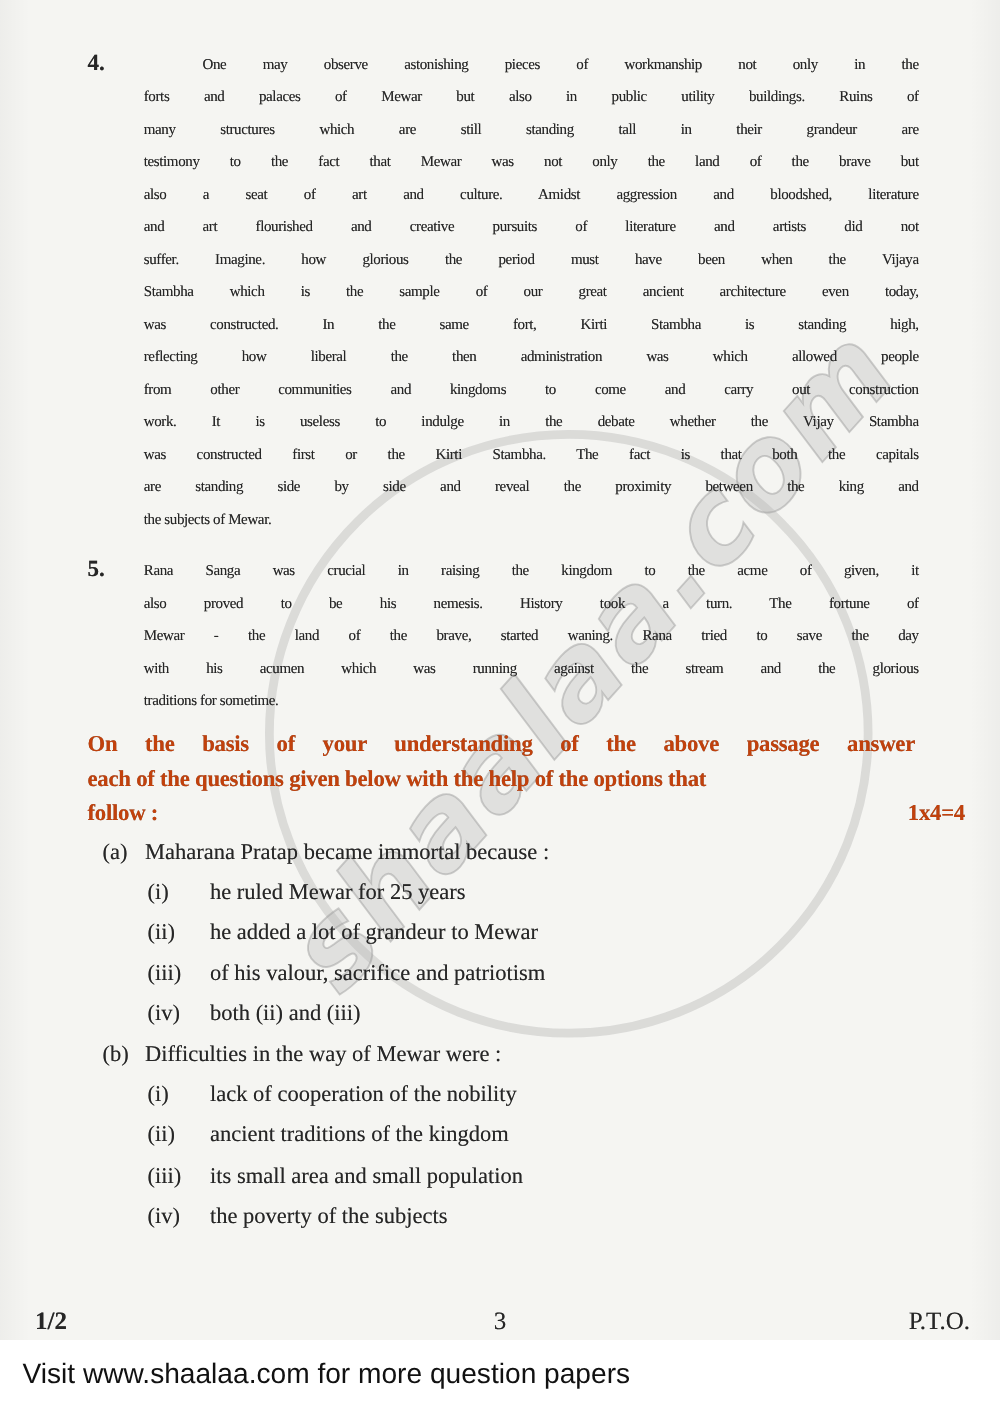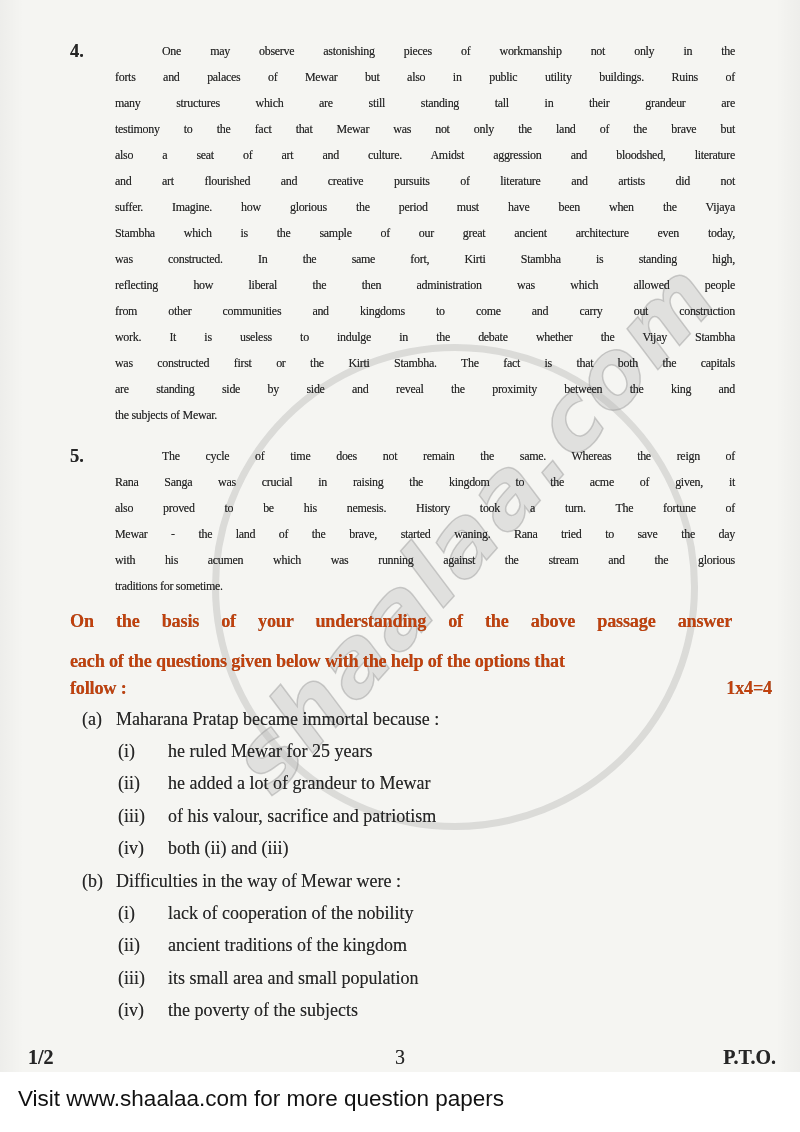--- a/index.html
+++ b/index.html
@@ -51,37 +51,37 @@
   .ptext { width:620px; font-size:12px; letter-spacing:-0.3px; }
   .ptext .line { line-height:26px; text-align:justify; text-align-last:justify; }
   .ptext .line.first { padding-left:47px; }
   .ptext .line.last { text-align-last:left; }
 
   .instruction {
     position:relative; margin-left:70px; margin-top:9px; width:662px;
     font-weight:bold; font-size:18.2px; letter-spacing:-0.2px; color:#c2410c;
   }
   .instruction .line { line-height:27.5px; text-align:justify; text-align-last:justify; }
-  .instruction .line.last { text-align-last:left;margin-top:12px; }
+  .instruction .line.last { text-align-last:left; }
   .follow-row { position:relative; line-height:27.5px; }
   .marks { position:absolute; right:-40px; top:0; font-weight:bold; }
 
   .question { display:flex; margin-left:82px; font-size:18px; line-height:26px; }
   .question.qa { margin-top:3px; }
   .question.qb { margin-top:5px; }
   .qlabel { flex:0 0 34px; }
   .options { margin-left:118px; margin-top:6px; font-size:18px; }
   .option  { display:flex; line-height:26px; margin-bottom:6.5px; }
   .olabel  { flex:0 0 50px; }
 
   
   .footer { position:absolute; left:0; right:0; top:1046px; height:24px; font-size:20px; z-index:1; }
   .footer .fleft  { position:absolute; left:28px;  font-weight:bold; }
   .footer .fcenter{ position:absolute; left:0; right:0; text-align:center; }
-  .footer .fright { position:absolute; right:24px; font-weight:bold;margin-left:28px; }
+  .footer .fright { position:absolute; right:24px; font-weight:normal;margin-left:28px; }
 
   .bottom-bar {
     position:absolute; left:0; right:0; bottom:0; height:60px;
     background:#ffffff; z-index:2;padding-left:32px;
   }
   .bottom-bar .bar-text {
     position:absolute; left:18px; top:14px;
     font-family:"Liberation Sans", sans-serif;
     font-size:22.5px; color:#111111;
   }
@@ -118,21 +118,20 @@
           <div class="line">work. It is useless to indulge in the debate whether the Vijay Stambha</div>
           <div class="line">was constructed first or the Kirti Stambha. The fact is that both the capitals</div>
           <div class="line">are standing side by side and reveal the proximity between the king and</div>
           <div class="line last">the subjects of Mewar.</div>
         </div>
     </section>
 
     <section class="para para-5">
       <div class="pnum">5.</div>
       <div class="ptext">
-          <div class="line first">The cycle of time does not remain the same. Whereas the reign of</div>
           <div class="line">Rana Sanga was crucial in raising the kingdom to the acme of given, it</div>
           <div class="line">also proved to be his nemesis. History took a turn. The fortune of</div>
           <div class="line">Mewar - the land of the brave, started waning. Rana tried to save the day</div>
           <div class="line">with his acumen which was running against the stream and the glorious</div>
           <div class="line last">traditions for sometime.</div>
         </div>
     </section>
 
     <section class="instruction">
       <div>

